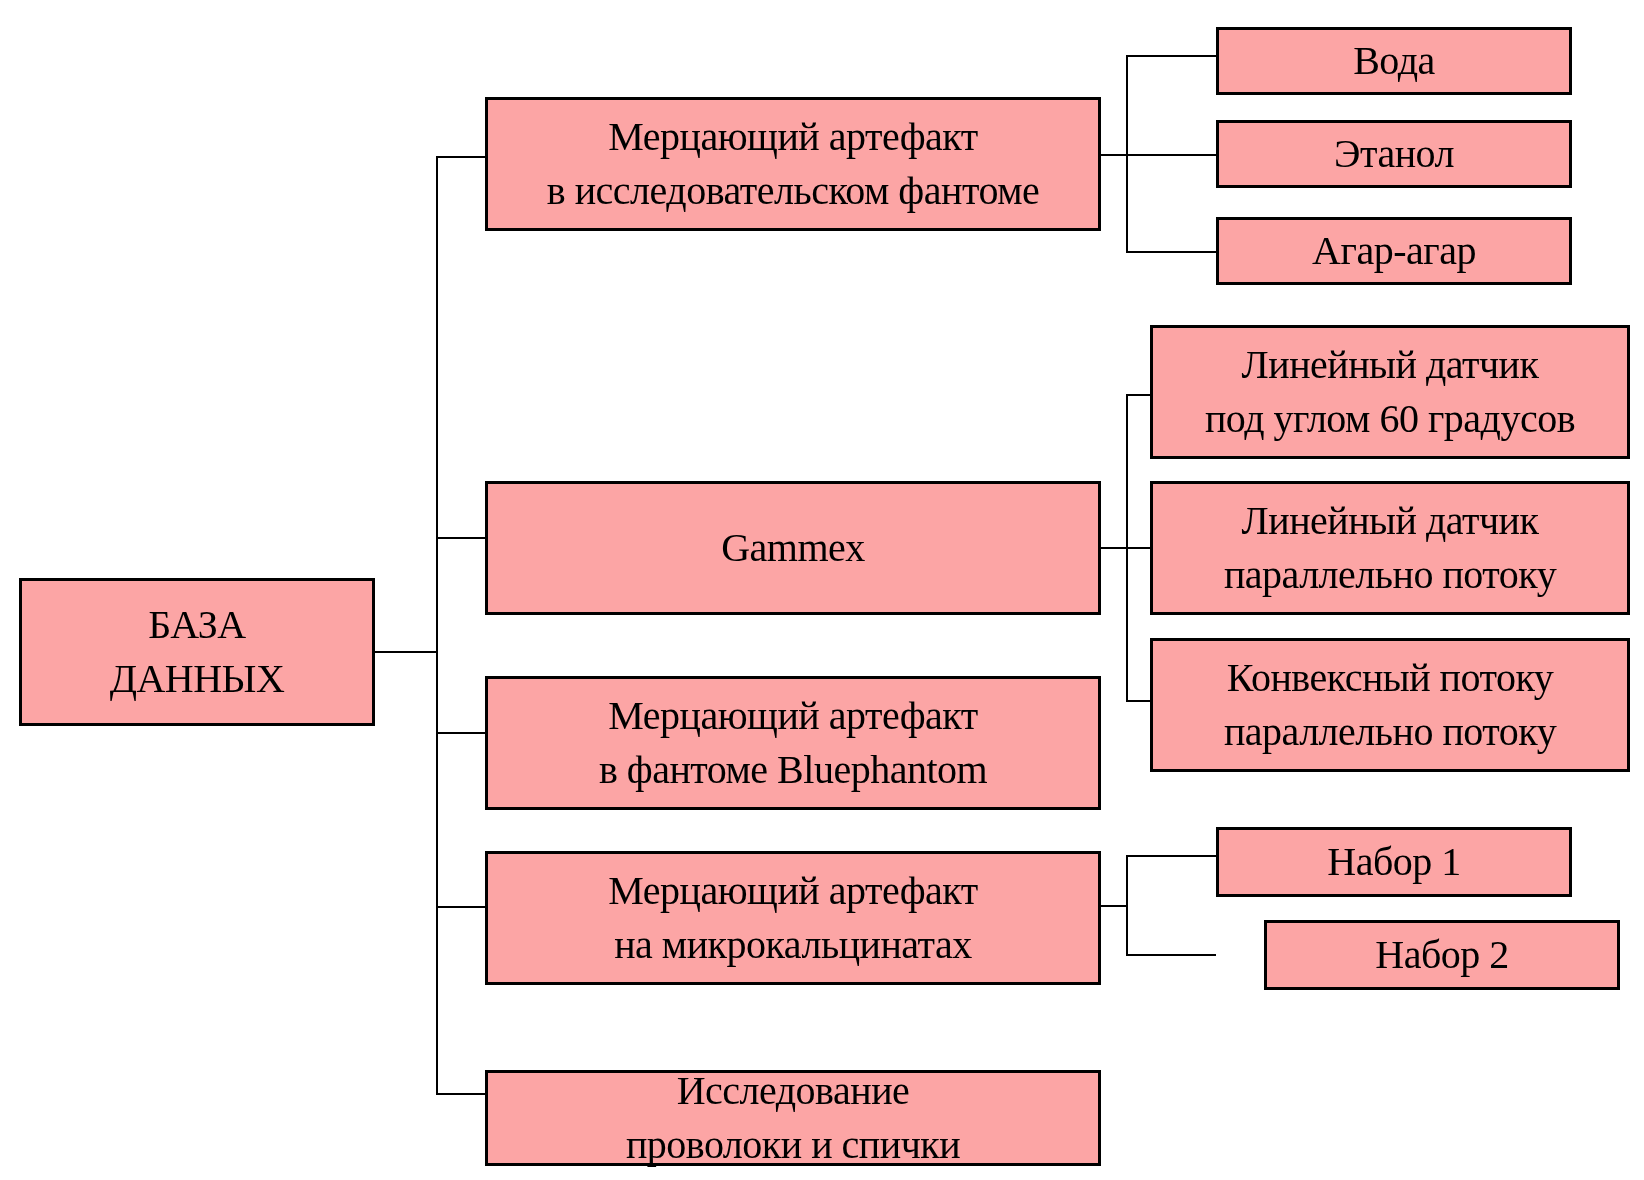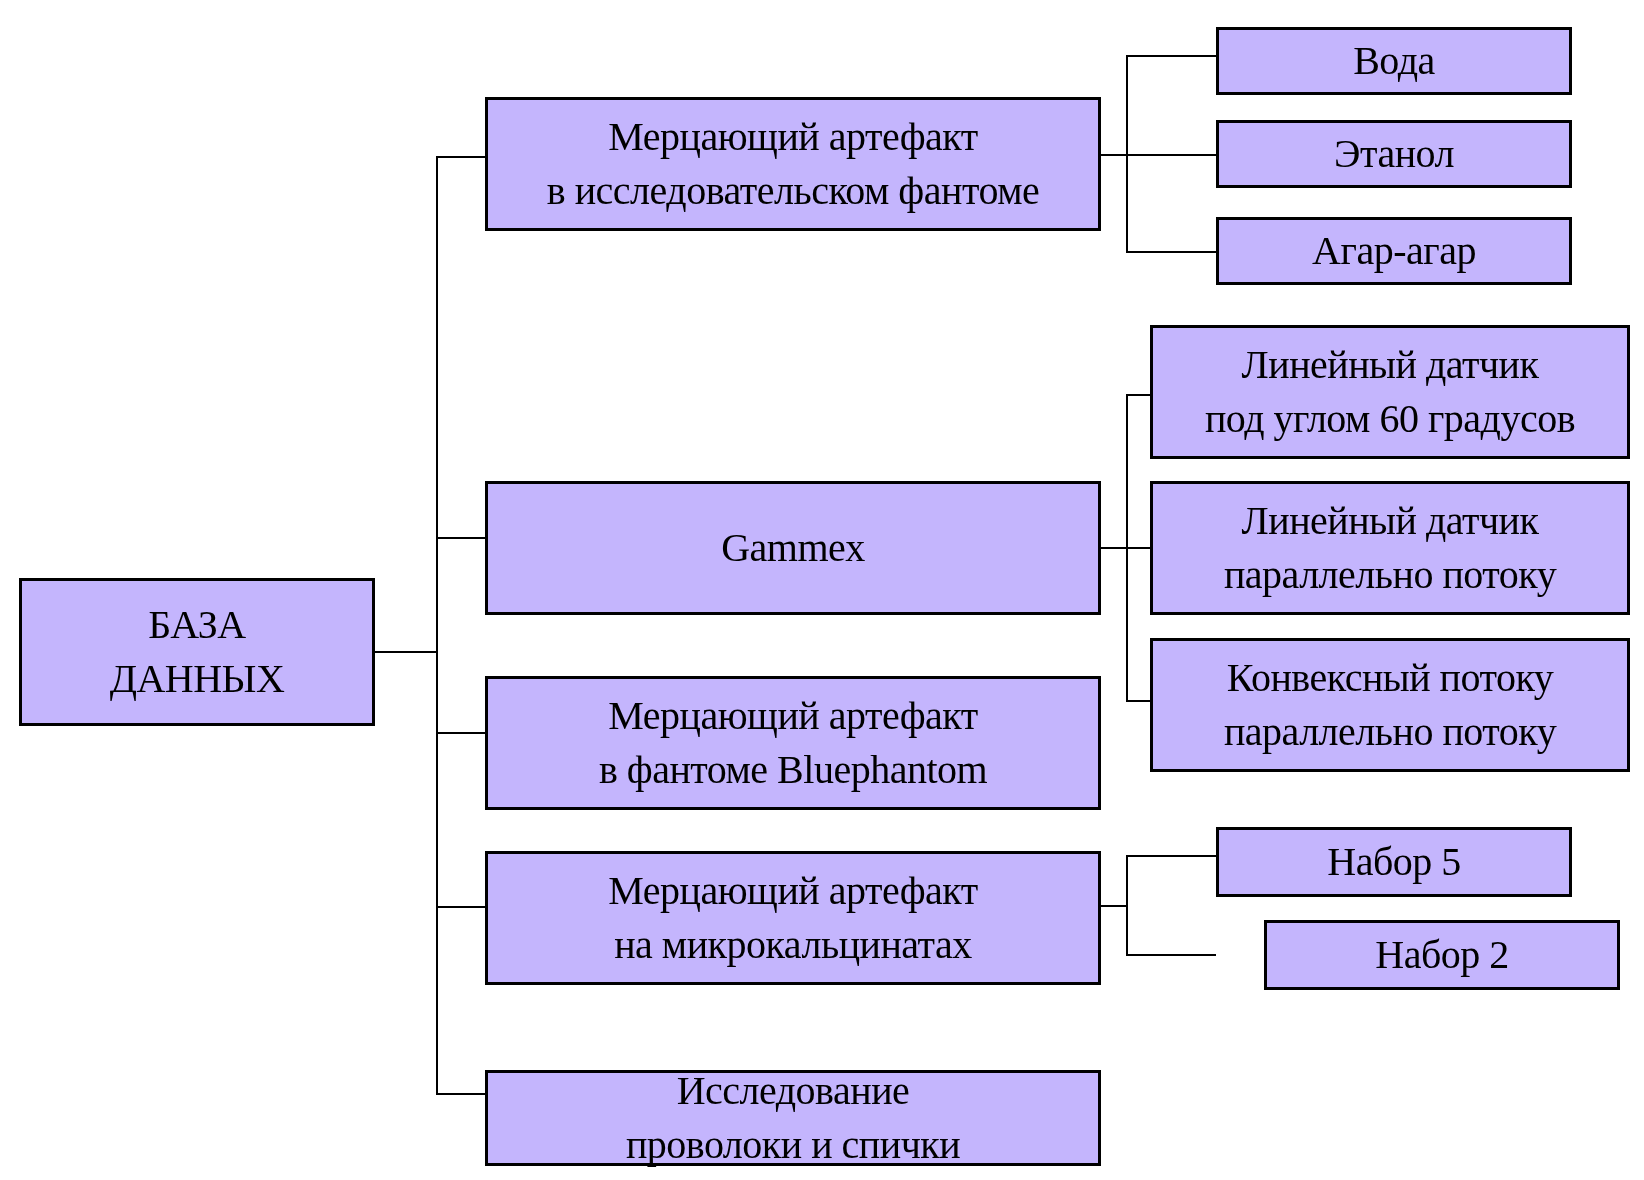--- a/index.html
+++ b/index.html
@@ -18,21 +18,21 @@
     .canvas {
       position: absolute;
       left: 0; top: 0;
       width: 1644px;
       height: 1180px;
     }
     .box {
       position: absolute;
       box-sizing: border-box;
       border: 3px solid #000;
-      background: #c4b5fd;
+      background: #fca5a5;
       display: flex;
       flex-direction: column;
       align-items: center;
       justify-content: center;
       text-align: center;
       font-size: 40px;
       line-height: 54px;
       letter-spacing: -0.5px;
     }
     .box span { display: block; white-space: nowrap; }
@@ -137,19 +137,19 @@
   <div class="box" id="l2-1-1">
     <span>Линейный датчик</span>
     <span>параллельно потоку</span>
   </div>
   <div class="box" id="l2-1-2">
     <span>Конвексный потоку</span>
     <span>параллельно потоку</span>
   </div>
 
   <div class="box" id="l2-3-0">
-    <span>Набор 5</span>
+    <span>Набор 1</span>
   </div>
   <div class="box" id="l2-3-1">
     <span>Набор 2</span>
   </div>
 
 </div>
 
 </body></html>

